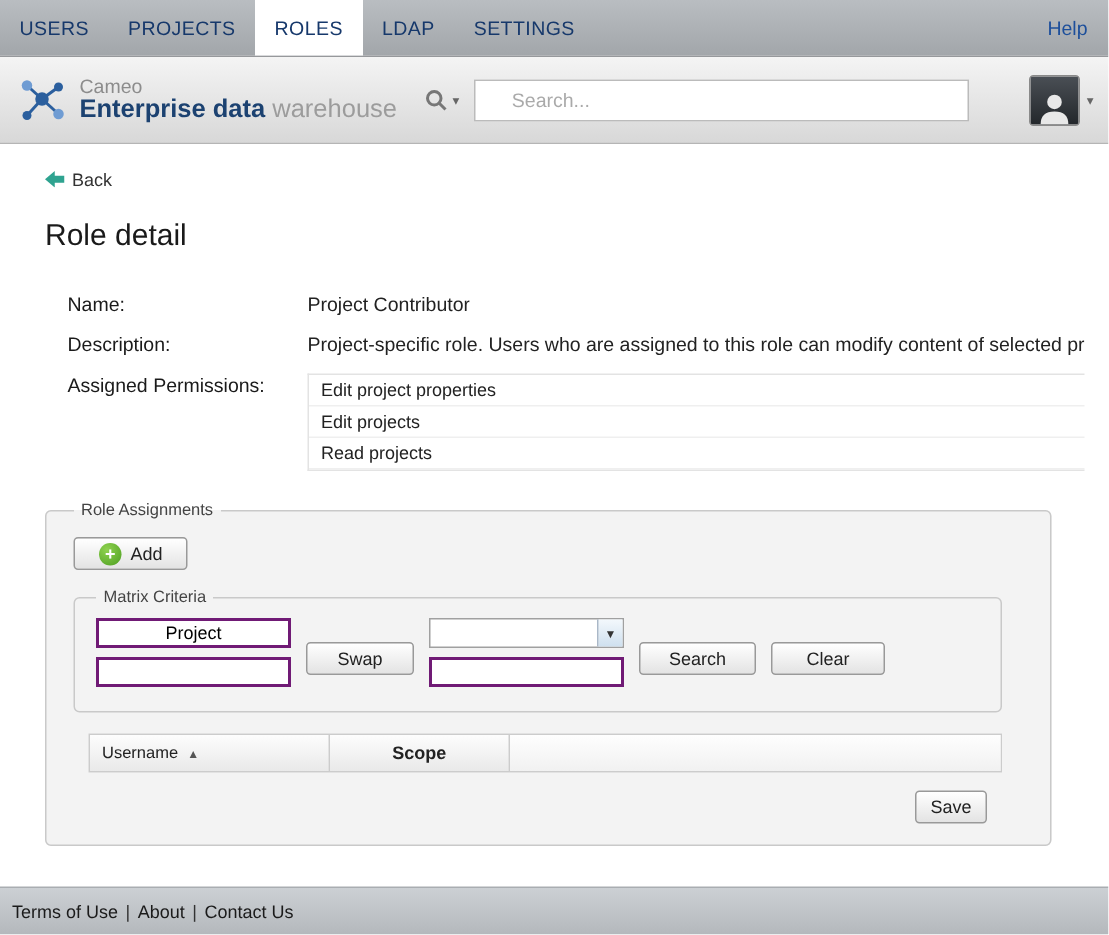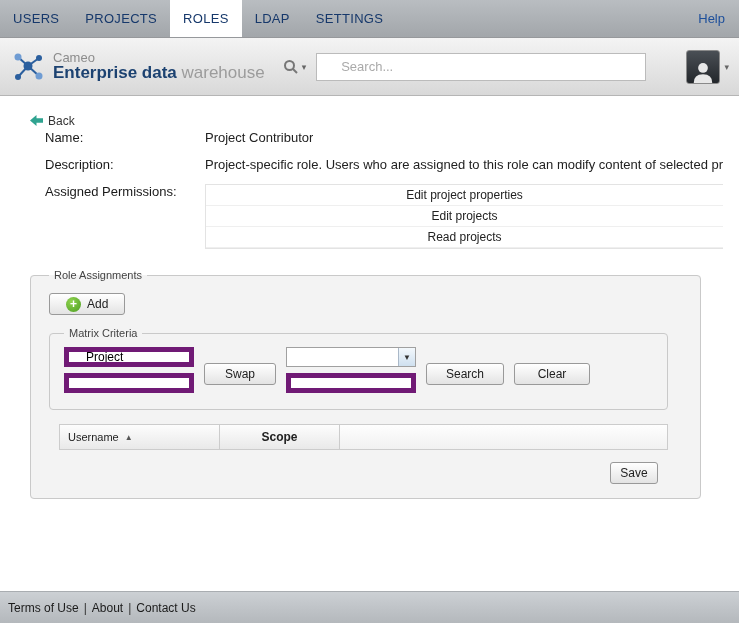--- a/index.html
+++ b/index.html
@@ -52,21 +52,21 @@
 
   
   .main { padding-top:16px; }
   .back-link { display:inline-flex; align-items:center; gap:5px; margin-left:30px; font-size:12px; color:#333; cursor:pointer; }
   .page-title { margin:16px 0 26px 30px; font-size:20px; font-weight:normal; color:#1a1a1a; }
 
   .field-row { display:flex; margin:0 16px 12px 45px; font-size:13px; }
   .field-label { width:160px; flex:0 0 160px; color:#1a1a1a; }
   .field-value { white-space:nowrap; overflow:hidden; }
   .perm-row { align-items:flex-start; margin-bottom:0; }
-  .perm-list { flex:1; background:#fff; border:1px solid #e3e3e3; border-right:0;text-align:center; }
+  .perm-list { flex:1; background:#fff; border:1px solid #e3e3e3; border-right:0; }
   .perm-item { padding:3px 8px; font-size:12px; border-bottom:1px solid #efefef; cursor:default; }
 
   fieldset { border:1px solid #c9c9c9; border-radius:4px; background:#f3f3f3; }
   legend { font-size:11px; color:#444; padding:0 5px; }
   .ra { margin:20px 38px 0 30px; padding:6px 18px 14px 18px; }
   .mc { margin:12px 14px 0 0; padding:8px 14px 16px 14px; }
 
   .btn {
     display:inline-flex; align-items:center; justify-content:center; gap:6px;
     background:linear-gradient(#ffffff,#e3e3e3); border:1px solid #999; border-radius:3px;
@@ -75,22 +75,22 @@
   .add-btn { margin-top:6px; }
   .plus-icon {
     width:15px; height:15px; border-radius:50%;
     background:radial-gradient(circle at 35% 30%, #8fd24f, var(--add-green,#4d9e22));
     color:#fff; font-weight:bold; font-size:12px; line-height:15px; text-align:center;
   }
 
   .mc-grid { display:flex; align-items:flex-start; gap:10px; }
   .mc-col { display:flex; flex-direction:column; gap:6px; }
   .txt {
-    width:130px; height:20px; border:5px solid #701a75; padding:0 17px;
-    font-size:12px; font-family:inherit; background:#fff;
+    width:130px; height:20px; border:2px solid #701a75; padding:0 5px;
+    font-size:12px; font-family:inherit; background:#fff;text-align:center;
   }
   .mid-btn { margin-top:16px; }
   .swap-btn { width:72px; }
   .search-btn { width:78px; }
   .clear-btn { width:76px; }
   .fake-select {
     width:130px; height:20px; border:1px solid #a0a0a0; background:#fff;
     display:flex; align-items:center; cursor:pointer;
   }
   .sel-value { flex:1; font-size:12px; padding:0 5px; }
@@ -179,20 +179,21 @@
 
 <main class="main">
 
   <div class="back-link">
     <svg width="13" height="11" viewBox="0 0 13 11">
       <path d="M6.5 0 L6.5 3.2 L13 3.2 L13 7.8 L6.5 7.8 L6.5 11 L0 5.5 Z" fill="#2fa390"></path>
     </svg>
     <span>Back</span>
   </div>
 
+  <h1 class="page-title">Role detail</h1>
 
   <div class="field-row">
     <div class="field-label">Name:</div>
     <div class="field-value">Project Contributor</div>
   </div>
 
   <div class="field-row">
     <div class="field-label">Description:</div>
     <div class="field-value">Project-specific role. Users who are assigned to this role can modify content of selected pr</div>
   </div>

